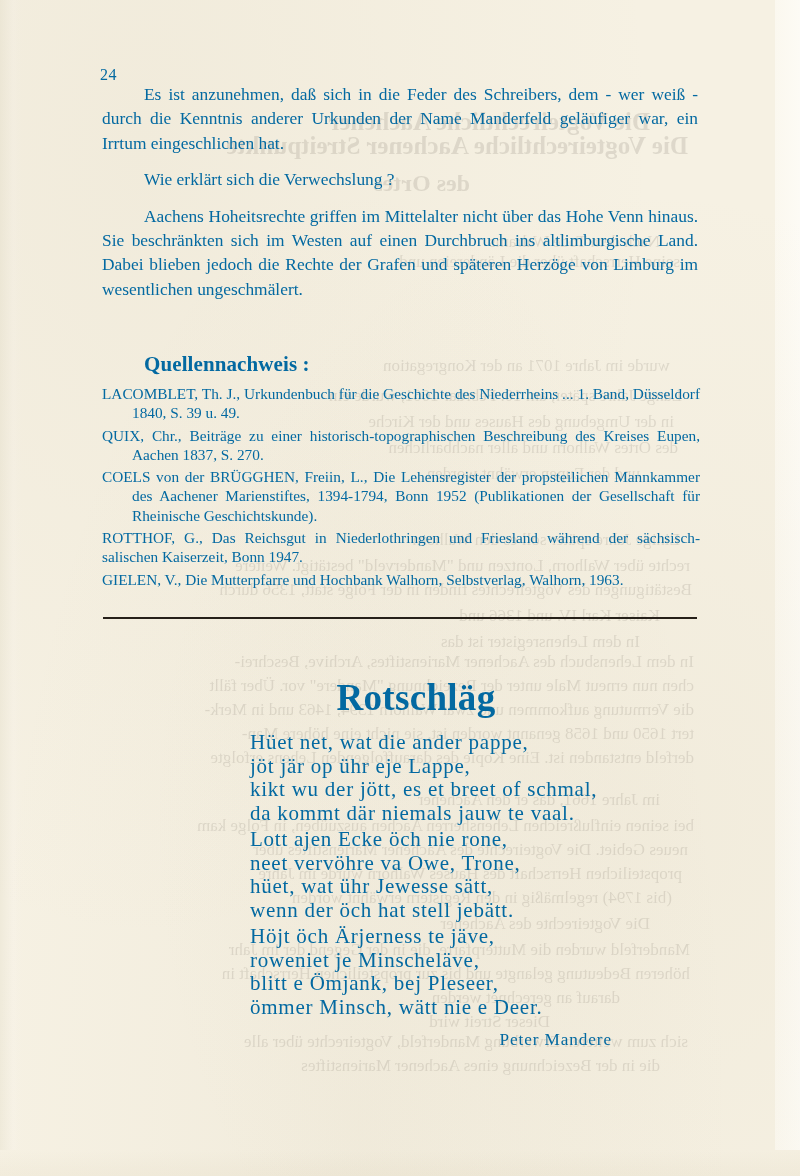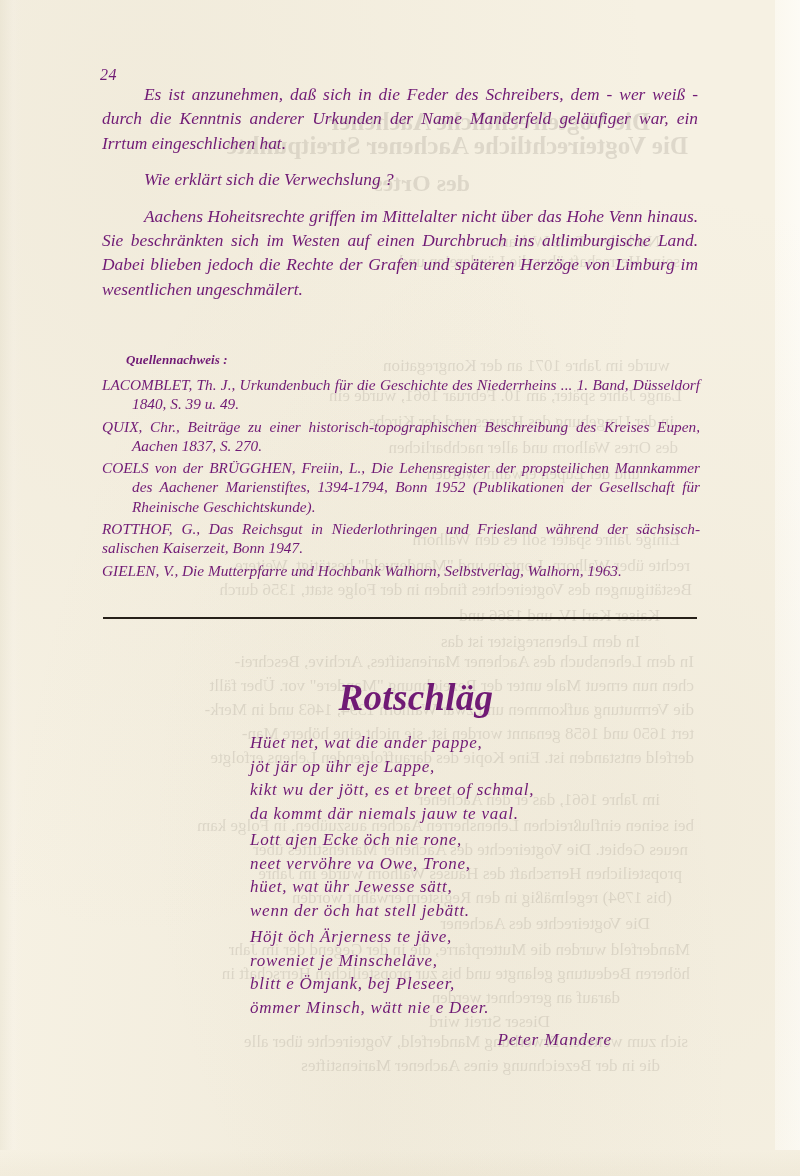--- a/index.html
+++ b/index.html
@@ -58,22 +58,21 @@
   }
   #showthrough .st {
     position: absolute;
     white-space: nowrap;
     font-family: "Liberation Serif", serif;
   }
 
   
   #ink {
     position: absolute; inset: 0;
-    color: #701a75;
-    font-style: italic;
+    color: #0369a1;
   }
 
   .folio {
     position: absolute;
     left: 100px; top: 66px;
     font-size: 16px;
     letter-spacing: .4px;
   }
 
   .body-col {
@@ -92,22 +91,22 @@
   p.para.ind { text-indent: 42px; }
   p.para:last-child { margin-bottom: 0; }
 
   
   #refs {
     position: absolute;
     left: 102px; top: 352px;
     width: 598px;
   }
   #refs h2 {
-    margin: 0 0 7px 24px;
-    font-size: 13px;
+    margin: 0 0 7px 42px;
+    font-size: 21px;
     font-weight: bold;
     letter-spacing: .1px;
   }
   .ref {
     font-size: 15.3px;
     line-height: 19.3px;
     text-align: justify;
     margin: 0 0 3px 0;
   }
   .ref.hang {
@@ -130,21 +129,21 @@
     width: 800px;
     text-align: center;
     font-size: 37px;
     font-weight: bold;
     letter-spacing: .3px;
   }
 
   .stanza {
     position: absolute;
     left: 250px;
-    font-size: 17px;
+    font-size: 21px;
     line-height: 23.6px;
     letter-spacing: .75px;
     white-space: pre-line;
   }
   #stanza-1 { top: 731px; }
   #stanza-2 { top: 828px; }
   #stanza-3 { top: 925px; }
 
   #byline {
     position: absolute;

